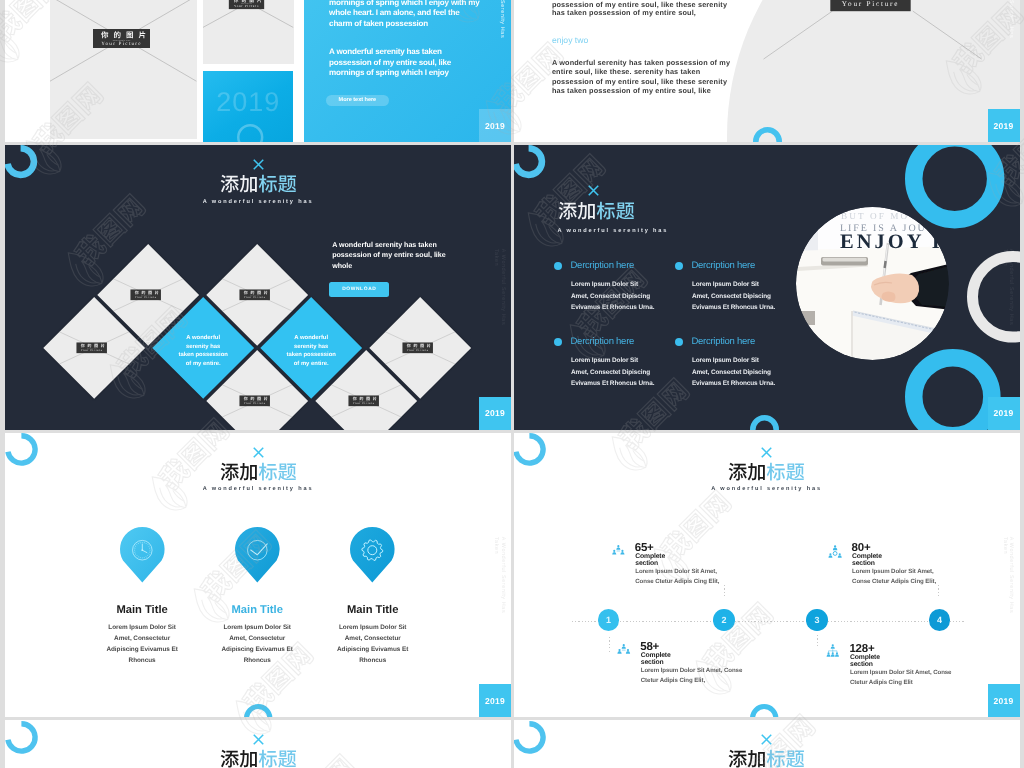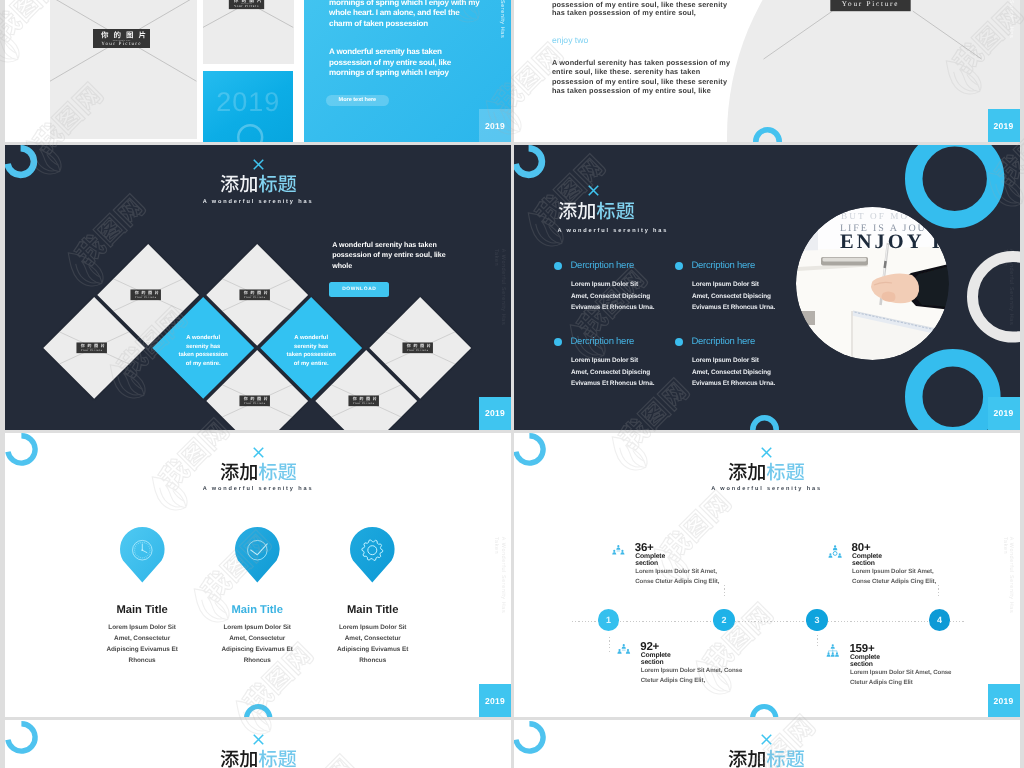--- a/index.html
+++ b/index.html
@@ -677,21 +677,21 @@
       <div class="tl-block">
         <svg class="pic" style="left:98.50px;top:112.90px" width="12.70" height="10.10" viewBox="0 0 13.5 10.6">
           <circle cx="6.75" cy="1.20" r="1.15" fill="#3fb8e8"></circle>
           <path d="M4.55 5.00 Q4.55 2.30 6.75 2.30 Q8.95 2.30 8.95 5.00 Z" fill="#3fb8e8"></path>
           <circle cx="2.40" cy="6.20" r="1.15" fill="#3fb8e8"></circle>
           <path d="M0.20 10.00 Q0.20 7.30 2.40 7.30 Q4.60 7.30 4.60 10.00 Z" fill="#3fb8e8"></path>
           <circle cx="11.10" cy="6.20" r="1.15" fill="#3fb8e8"></circle>
           <path d="M8.90 10.00 Q8.90 7.30 11.10 7.30 Q13.30 7.30 13.30 10.00 Z" fill="#3fb8e8"></path>
           <path d="M4.9 6.3 L8.6 6.3" stroke="#3fb8e8" stroke-width="0.55"></path>
         </svg>
-        <div class="tl-val" style="left:121.20px;top:109.50px">36+</div>
+        <div class="tl-val" style="left:121.20px;top:109.50px">65+</div>
         <div class="tl-lab" style="left:121.80px;top:120.00px">Complete</div>
         <div class="tl-lab" style="left:121.80px;top:127.50px">section</div>
         <div class="tl-txt" style="left:121.80px;top:135.50px">Lorem Ipsum Dolor Sit Amet,</div>
         <div class="tl-txt" style="left:121.80px;top:145.30px">Conse Ctetur Adipis Cing Elit,</div>
       </div>
       <div class="tl-block">
         <svg class="pic" style="left:314.00px;top:112.20px" width="14.20" height="13.50" viewBox="0 0 14.2 13.6">
           <circle cx="7.10" cy="1.40" r="1.15" fill="#3fb8e8"></circle>
           <path d="M4.90 5.20 Q4.90 2.50 7.10 2.50 Q9.30 2.50 9.30 5.20 Z" fill="#3fb8e8"></path>
           <circle cx="7.1" cy="8.5" r="1.95" fill="none" stroke="#3fb8e8" stroke-width="0.95"></circle>
@@ -709,39 +709,39 @@
       <div class="tl-block">
         <svg class="pic" style="left:103.30px;top:211.60px" width="13.50" height="10.30" viewBox="0 0 13.5 10.6">
           <circle cx="6.75" cy="1.20" r="1.15" fill="#3fb8e8"></circle>
           <path d="M4.55 5.00 Q4.55 2.30 6.75 2.30 Q8.95 2.30 8.95 5.00 Z" fill="#3fb8e8"></path>
           <circle cx="2.40" cy="6.20" r="1.15" fill="#3fb8e8"></circle>
           <path d="M0.20 10.00 Q0.20 7.30 2.40 7.30 Q4.60 7.30 4.60 10.00 Z" fill="#3fb8e8"></path>
           <circle cx="11.10" cy="6.20" r="1.15" fill="#3fb8e8"></circle>
           <path d="M8.90 10.00 Q8.90 7.30 11.10 7.30 Q13.30 7.30 13.30 10.00 Z" fill="#3fb8e8"></path>
           <path d="M4.9 6.3 L8.6 6.3" stroke="#3fb8e8" stroke-width="0.55"></path>
         </svg>
-        <div class="tl-val" style="left:126.70px;top:208.70px">92+</div>
+        <div class="tl-val" style="left:126.70px;top:208.70px">58+</div>
         <div class="tl-lab" style="left:127.30px;top:219.20px">Complete</div>
         <div class="tl-lab" style="left:127.30px;top:226.70px">section</div>
         <div class="tl-txt" style="left:127.30px;top:234.70px">Lorem Ipsum Dolor Sit Amet, Conse</div>
         <div class="tl-txt" style="left:127.30px;top:244.50px">Ctetur Adipis Cing Elit,</div>
       </div>
       <div class="tl-block">
         <svg class="pic" style="left:312.30px;top:211.90px" width="13.50" height="13.50" viewBox="0 0 13.5 13.6">
           <circle cx="6.75" cy="1.28" r="1.09" fill="#3fb8e8"></circle>
           <path d="M4.66 4.88 Q4.66 2.32 6.75 2.32 Q8.84 2.32 8.84 4.88 Z" fill="#3fb8e8"></path>
           <path d="M2.5 6.9 L11.0 6.9 M6.75 5.3 L6.75 8.7 M2.5 6.9 L2.5 8.4 M11.0 6.9 L11.0 8.4" stroke="#3fb8e8" stroke-width="0.5" fill="none"></path>
           <circle cx="2.50" cy="9.45" r="1.03" fill="#3fb8e8"></circle>
           <path d="M0.52 12.87 Q0.52 10.44 2.50 10.44 Q4.48 10.44 4.48 12.87 Z" fill="#3fb8e8"></path>
           <circle cx="6.75" cy="9.45" r="1.03" fill="#3fb8e8"></circle>
           <path d="M4.77 12.87 Q4.77 10.44 6.75 10.44 Q8.73 10.44 8.73 12.87 Z" fill="#3fb8e8"></path>
           <circle cx="11.00" cy="9.45" r="1.03" fill="#3fb8e8"></circle>
           <path d="M9.02 12.87 Q9.02 10.44 11.00 10.44 Q12.98 10.44 12.98 12.87 Z" fill="#3fb8e8"></path>
         </svg>
-        <div class="tl-val" style="left:335.90px;top:210.50px">159+</div>
+        <div class="tl-val" style="left:335.90px;top:210.50px">128+</div>
         <div class="tl-lab" style="left:336.50px;top:221.00px">Complete</div>
         <div class="tl-lab" style="left:336.50px;top:228.50px">section</div>
         <div class="tl-txt" style="left:336.50px;top:236.50px">Lorem Ipsum Dolor Sit Amet, Conse</div>
         <div class="tl-txt" style="left:336.50px;top:246.30px">Ctetur Adipis Cing Elit</div>
       </div>
       <div class="sidecap ">
         <span>A Wonderful Serenity Has</span>
         <span>Taken</span>
       </div>
       <div class="yearbox">2019</div>

